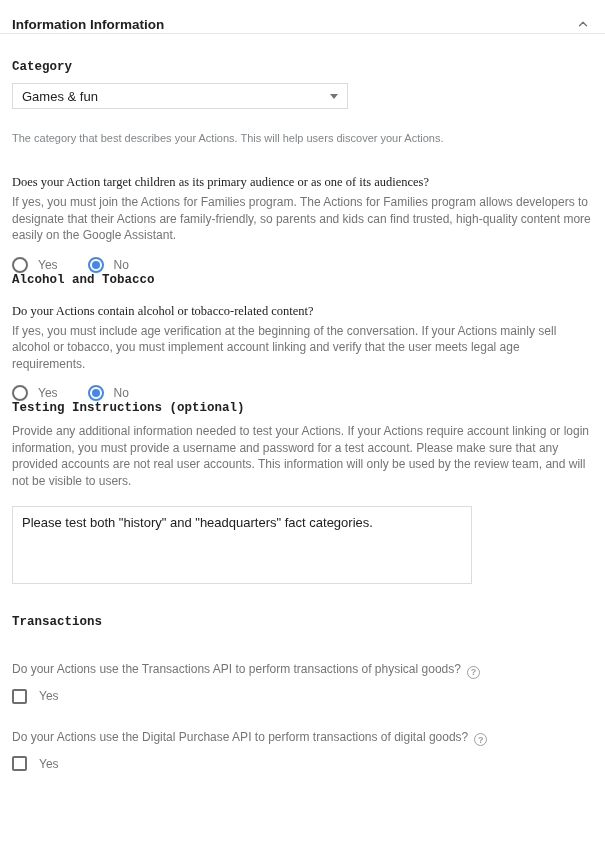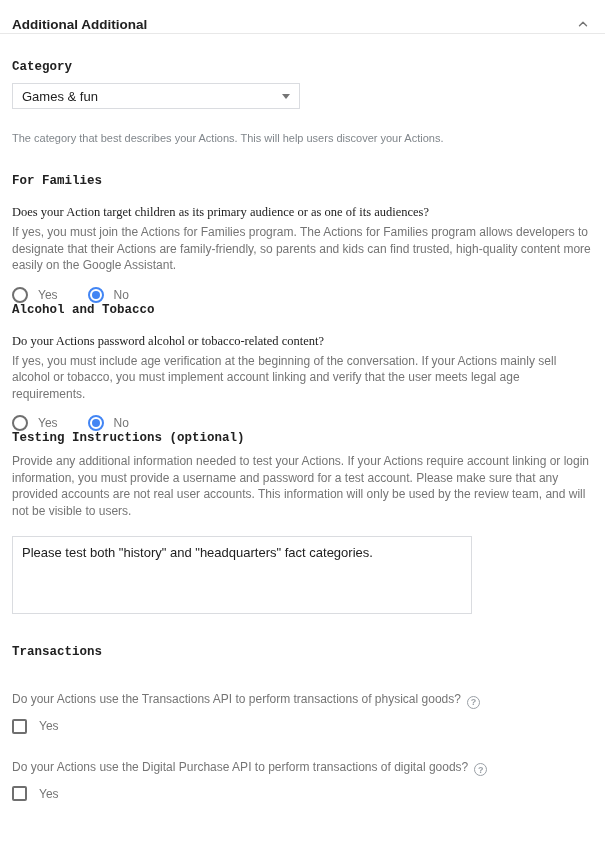--- a/index.html
+++ b/index.html
@@ -8,21 +8,21 @@
   body { font-family:"Liberation Sans","DejaVu Sans",sans-serif; color:var(--text-dark); }
   .page { width:605px; height:841px; background:#fff; padding:0 13px 0 12px; overflow:hidden; }
 
   .header-row { display:flex; justify-content:space-between; align-items:center; padding-top:15px; height:33px; }
   .page-title { font-size:13.5px; font-weight:bold; color:#212121; }
   .chevron-btn { width:18px; height:18px; display:flex; align-items:center; justify-content:center; cursor:pointer; }
   .divider { border:none; border-top:1px solid #e8e8e8; margin:0 -13px 0 -12px; }
 
   .section-title { font-size:12.5px; font-weight:bold; color:#212121;font-family:Liberation Mono, monospace; }
 
-  .select { margin-top:9px; width:288px; height:26px; border:1px solid var(--border); background:#fff;
+  .select { margin-top:9px; width:336px; height:26px; border:1px solid var(--border); background:#fff;
             display:flex; align-items:center; justify-content:space-between; padding:0 9px; cursor:pointer;gap:17px; }
   .select-value { font-size:13px; color:#212121; }
   .select-arrow { width:0; height:0; border-left:4px solid transparent; border-right:4px solid transparent; border-top:5px solid #757575; }
 
   .helper-small { margin-top:23px; font-size:11px; color:var(--text-lightgray); }
   .question { font-size:12.5px; color:#212121; line-height:16px;font-family:Liberation Serif, serif; }
   .question-gray { font-size:12px; color:var(--text-gray); line-height:16px; }
   .helper { font-size:12px; color:var(--text-gray); line-height:16.5px; max-width:592px; }
 
   .radio-row { display:flex; align-items:center; }
@@ -57,57 +57,56 @@
   .q-second       { margin-top:25px; }
   .helper-testing { margin-top:8px; }
   .trans-q        { margin-top:32px; }
 </style>
 </head>
 <body>
 
 <div class="page">
 
   <div class="header-row">
-    <div class="page-title">Additional Additional</div>
+    <div class="page-title">Information Information</div>
     <div class="chevron-btn">
       <svg width="14" height="14" viewBox="0 0 24 24" fill="none" stroke="#757575" stroke-width="2.4" stroke-linecap="round" stroke-linejoin="round">
           <path d="M6 15l6-6 6 6"></path>
         </svg>
     </div>
   </div>
   <hr class="divider">
 
   <div class="sec-category">
     <div class="section-title">Category</div>
     <div class="select">
       <span class="select-value">Games &amp; fun</span>
       <span class="select-arrow"></span>
     </div>
     <div class="helper-small">The category that best describes your Actions. This will help users discover your Actions.</div>
   </div>
 
   <div class="sec-families">
-    <div class="section-title">For Families</div>
     <p class="question q-first">Does your Action target children as its primary audience or as one of its audiences?</p>
     <p class="helper helper-after-q">If yes, you must join the Actions for Families program. The Actions for Families program allows developers to designate that their Actions are family-friendly, so parents and kids can find trusted, high-quality content more easily on the Google Assistant.</p>
     <div class="radio-row radios">
       <div class="radio-option">
         <span class="radio"></span>
         <span class="option-label">Yes</span>
       </div>
       <div class="radio-option">
         <span class="radio selected"></span>
         <span class="option-label">No</span>
       </div>
     </div>
   </div>
 
   <div class="sec-alcohol">
     <div class="section-title">Alcohol and Tobacco</div>
-    <p class="question q-first">Do your Actions password alcohol or tobacco-related content?</p>
+    <p class="question q-first">Do your Actions contain alcohol or tobacco-related content?</p>
     <p class="helper helper-after-q">If yes, you must include age verification at the beginning of the conversation. If your Actions mainly sell alcohol or tobacco, you must implement account linking and verify that the user meets legal age requirements.</p>
     <div class="radio-row radios">
       <div class="radio-option">
         <span class="radio"></span>
         <span class="option-label">Yes</span>
       </div>
       <div class="radio-option">
         <span class="radio selected"></span>
         <span class="option-label">No</span>
       </div>

